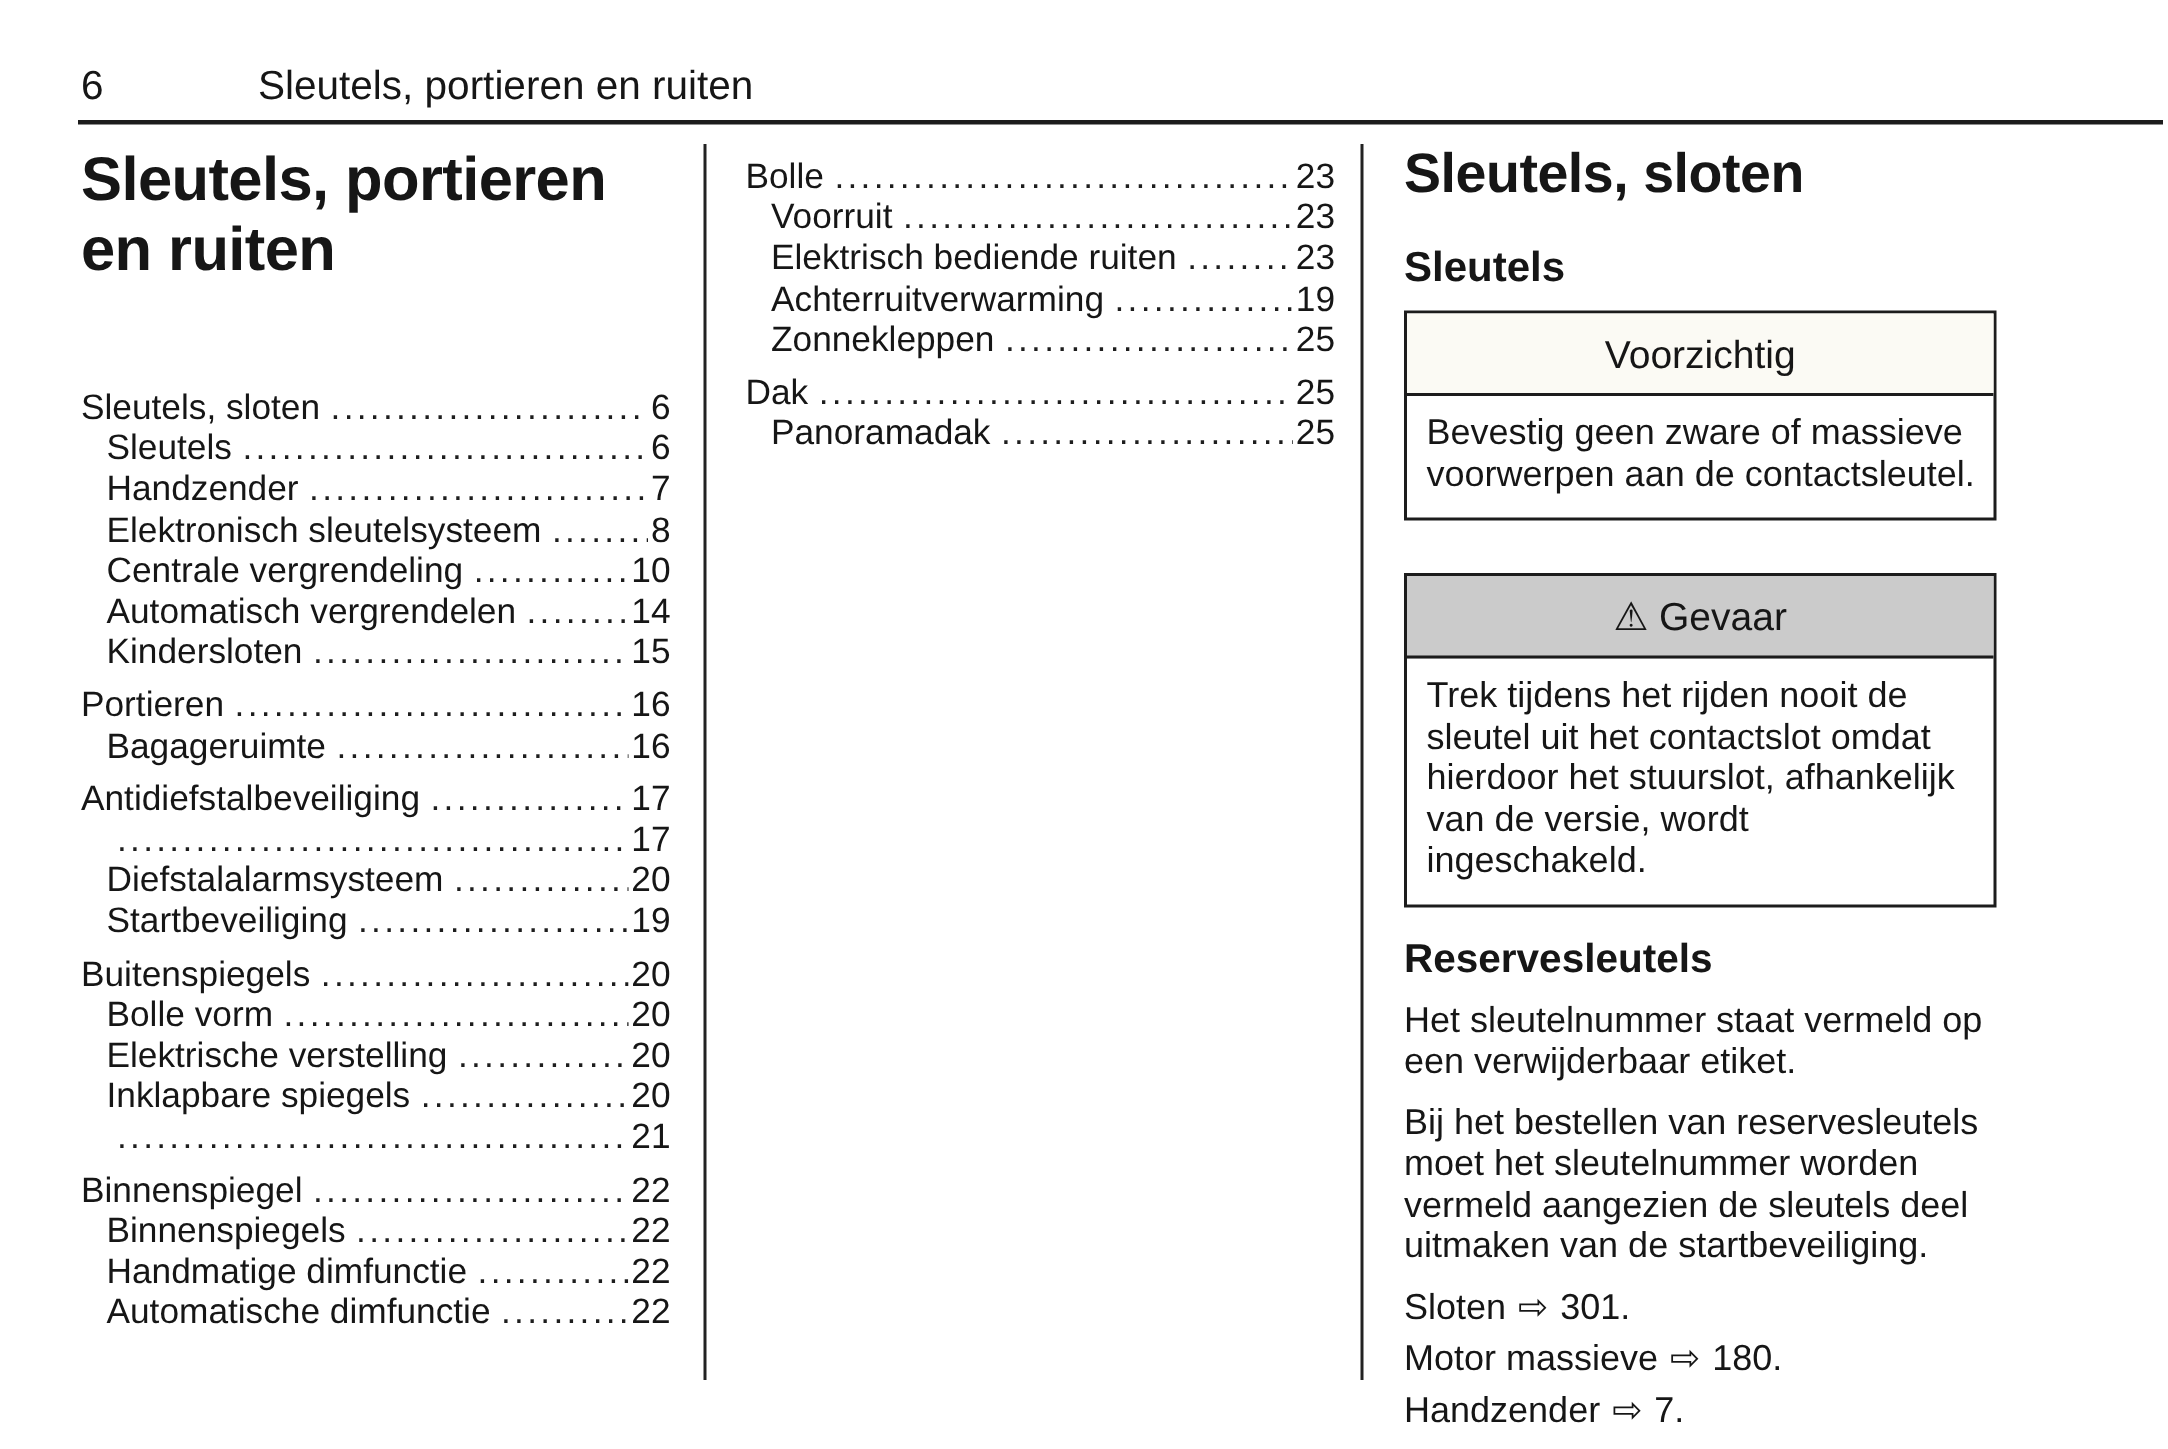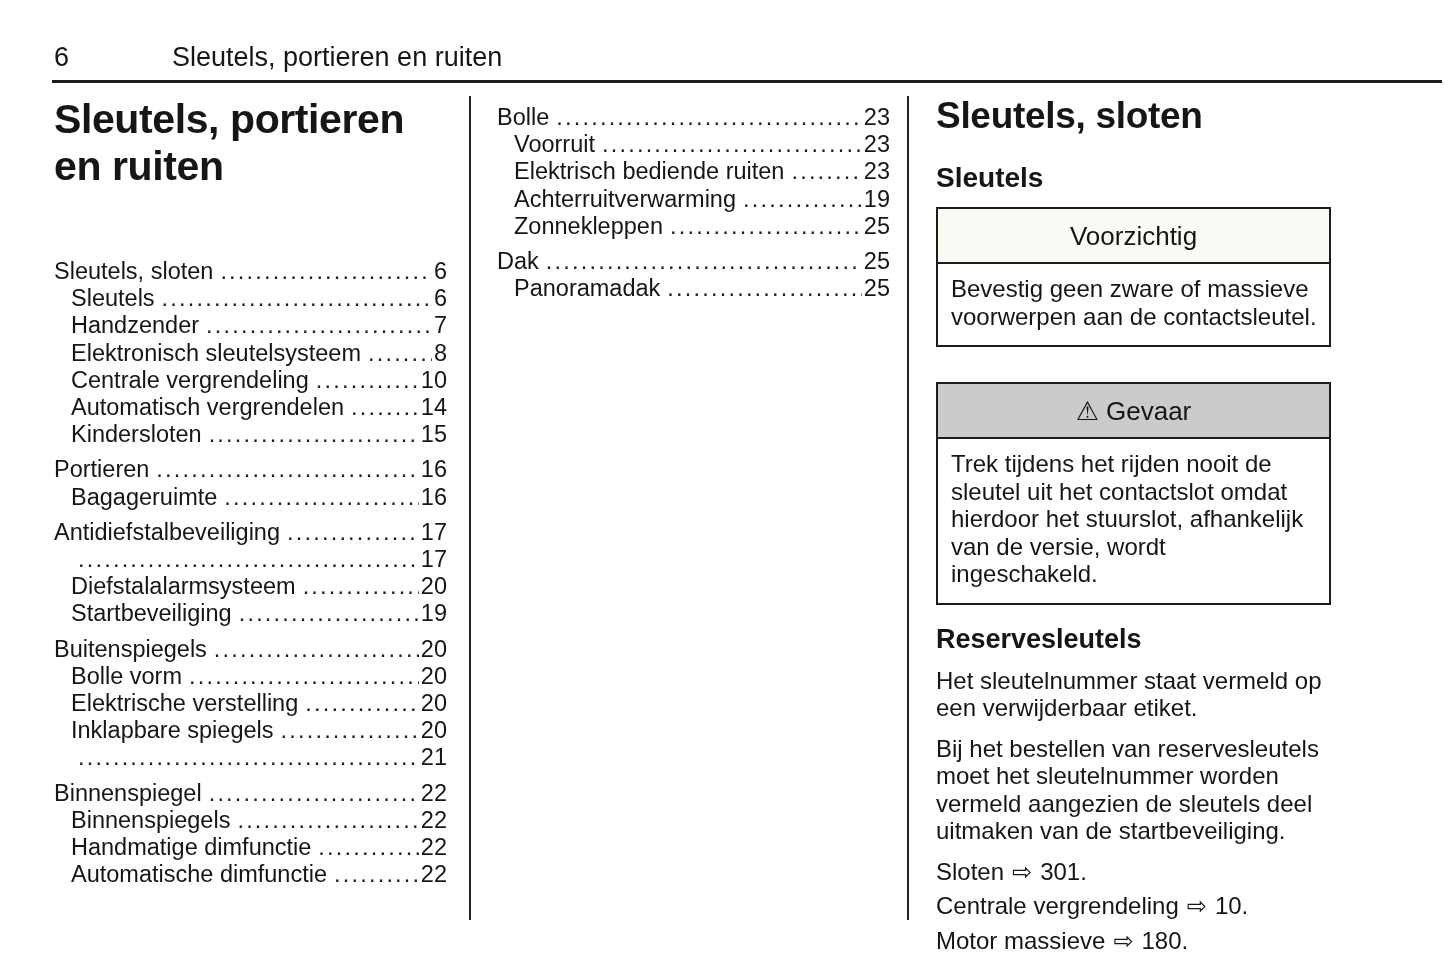--- a/index.html
+++ b/index.html
@@ -242,22 +242,19 @@
 
   <h4 class="reserve-title">Reservesleutels</h4>
   <p class="para">Het sleutelnummer staat vermeld op een verwijderbaar etiket.</p>
   <p class="para">Bij het bestellen van reservesleutels moet het sleutelnummer worden vermeld aangezien de sleutels deel uitmaken van de startbeveiliging.</p>
 
   <div class="refs">
       <div class="ref-line">
       <span>Sloten</span><span class="ref-arrow">⇨</span><span>301.</span>
     </div>
       <div class="ref-line">
-      <span>Centrale vergrendeling</span><span class="ref-arrow">⇨</span><span>10.</span>
-    </div>
-      <div class="ref-line">
       <span>Motor massieve</span><span class="ref-arrow">⇨</span><span>180.</span>
     </div>
       <div class="ref-line">
       <span>Handzender</span><span class="ref-arrow">⇨</span><span>7.</span>
     </div>
     </div>
 </div>
 
 </body></html>

